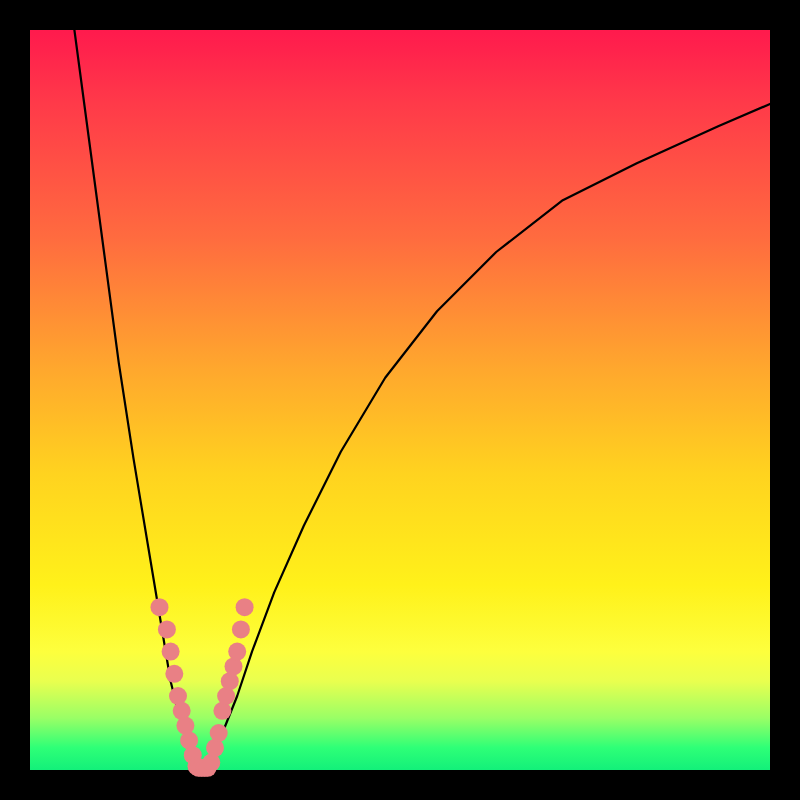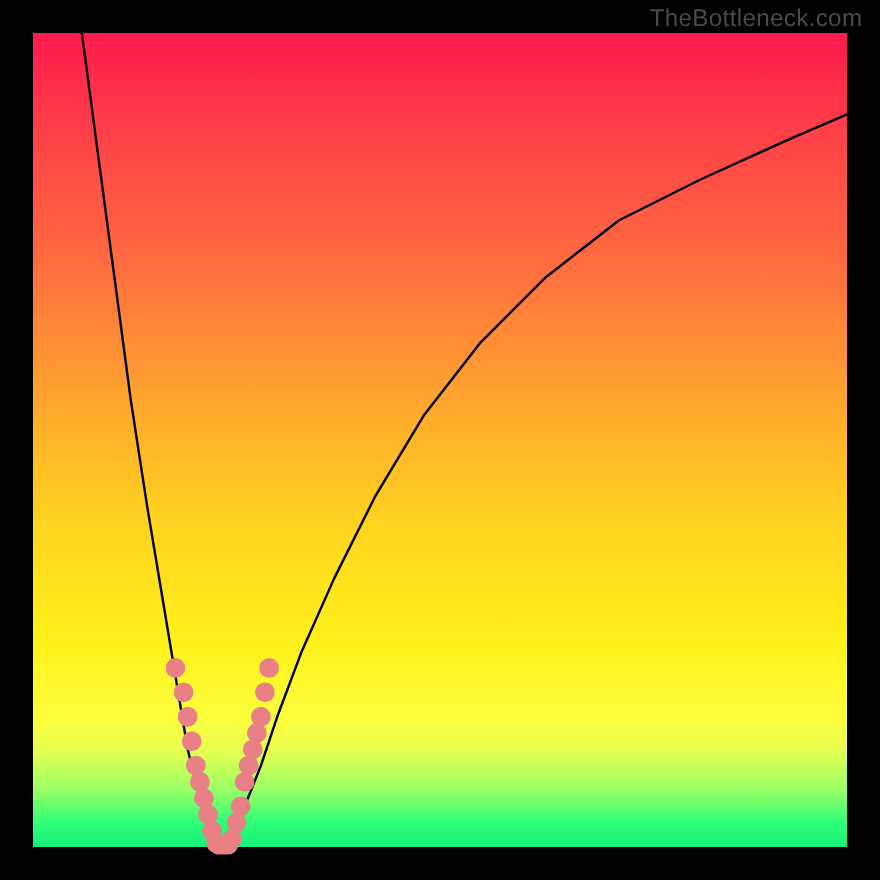--- a/index.html
+++ b/index.html
@@ -91,14 +91,13 @@
           <circle cx="192.4" cy="680.8" r="9" fill="#e98085"></circle>
           <circle cx="196.10000000000002" cy="666" r="9" fill="#e98085"></circle>
           <circle cx="199.8" cy="651.2" r="9" fill="#e98085"></circle>
           <circle cx="203.50000000000003" cy="636.4" r="9" fill="#e98085"></circle>
           <circle cx="207.20000000000002" cy="621.6" r="9" fill="#e98085"></circle>
           <circle cx="210.89999999999998" cy="599.4" r="9" fill="#e98085"></circle>
           <circle cx="214.6" cy="577.2" r="9" fill="#e98085"></circle>
         </g>
     </svg>
   </div>
-  <div class="watermark">TheBottleneck.com</div>
 </div>
 
 </body></html>

